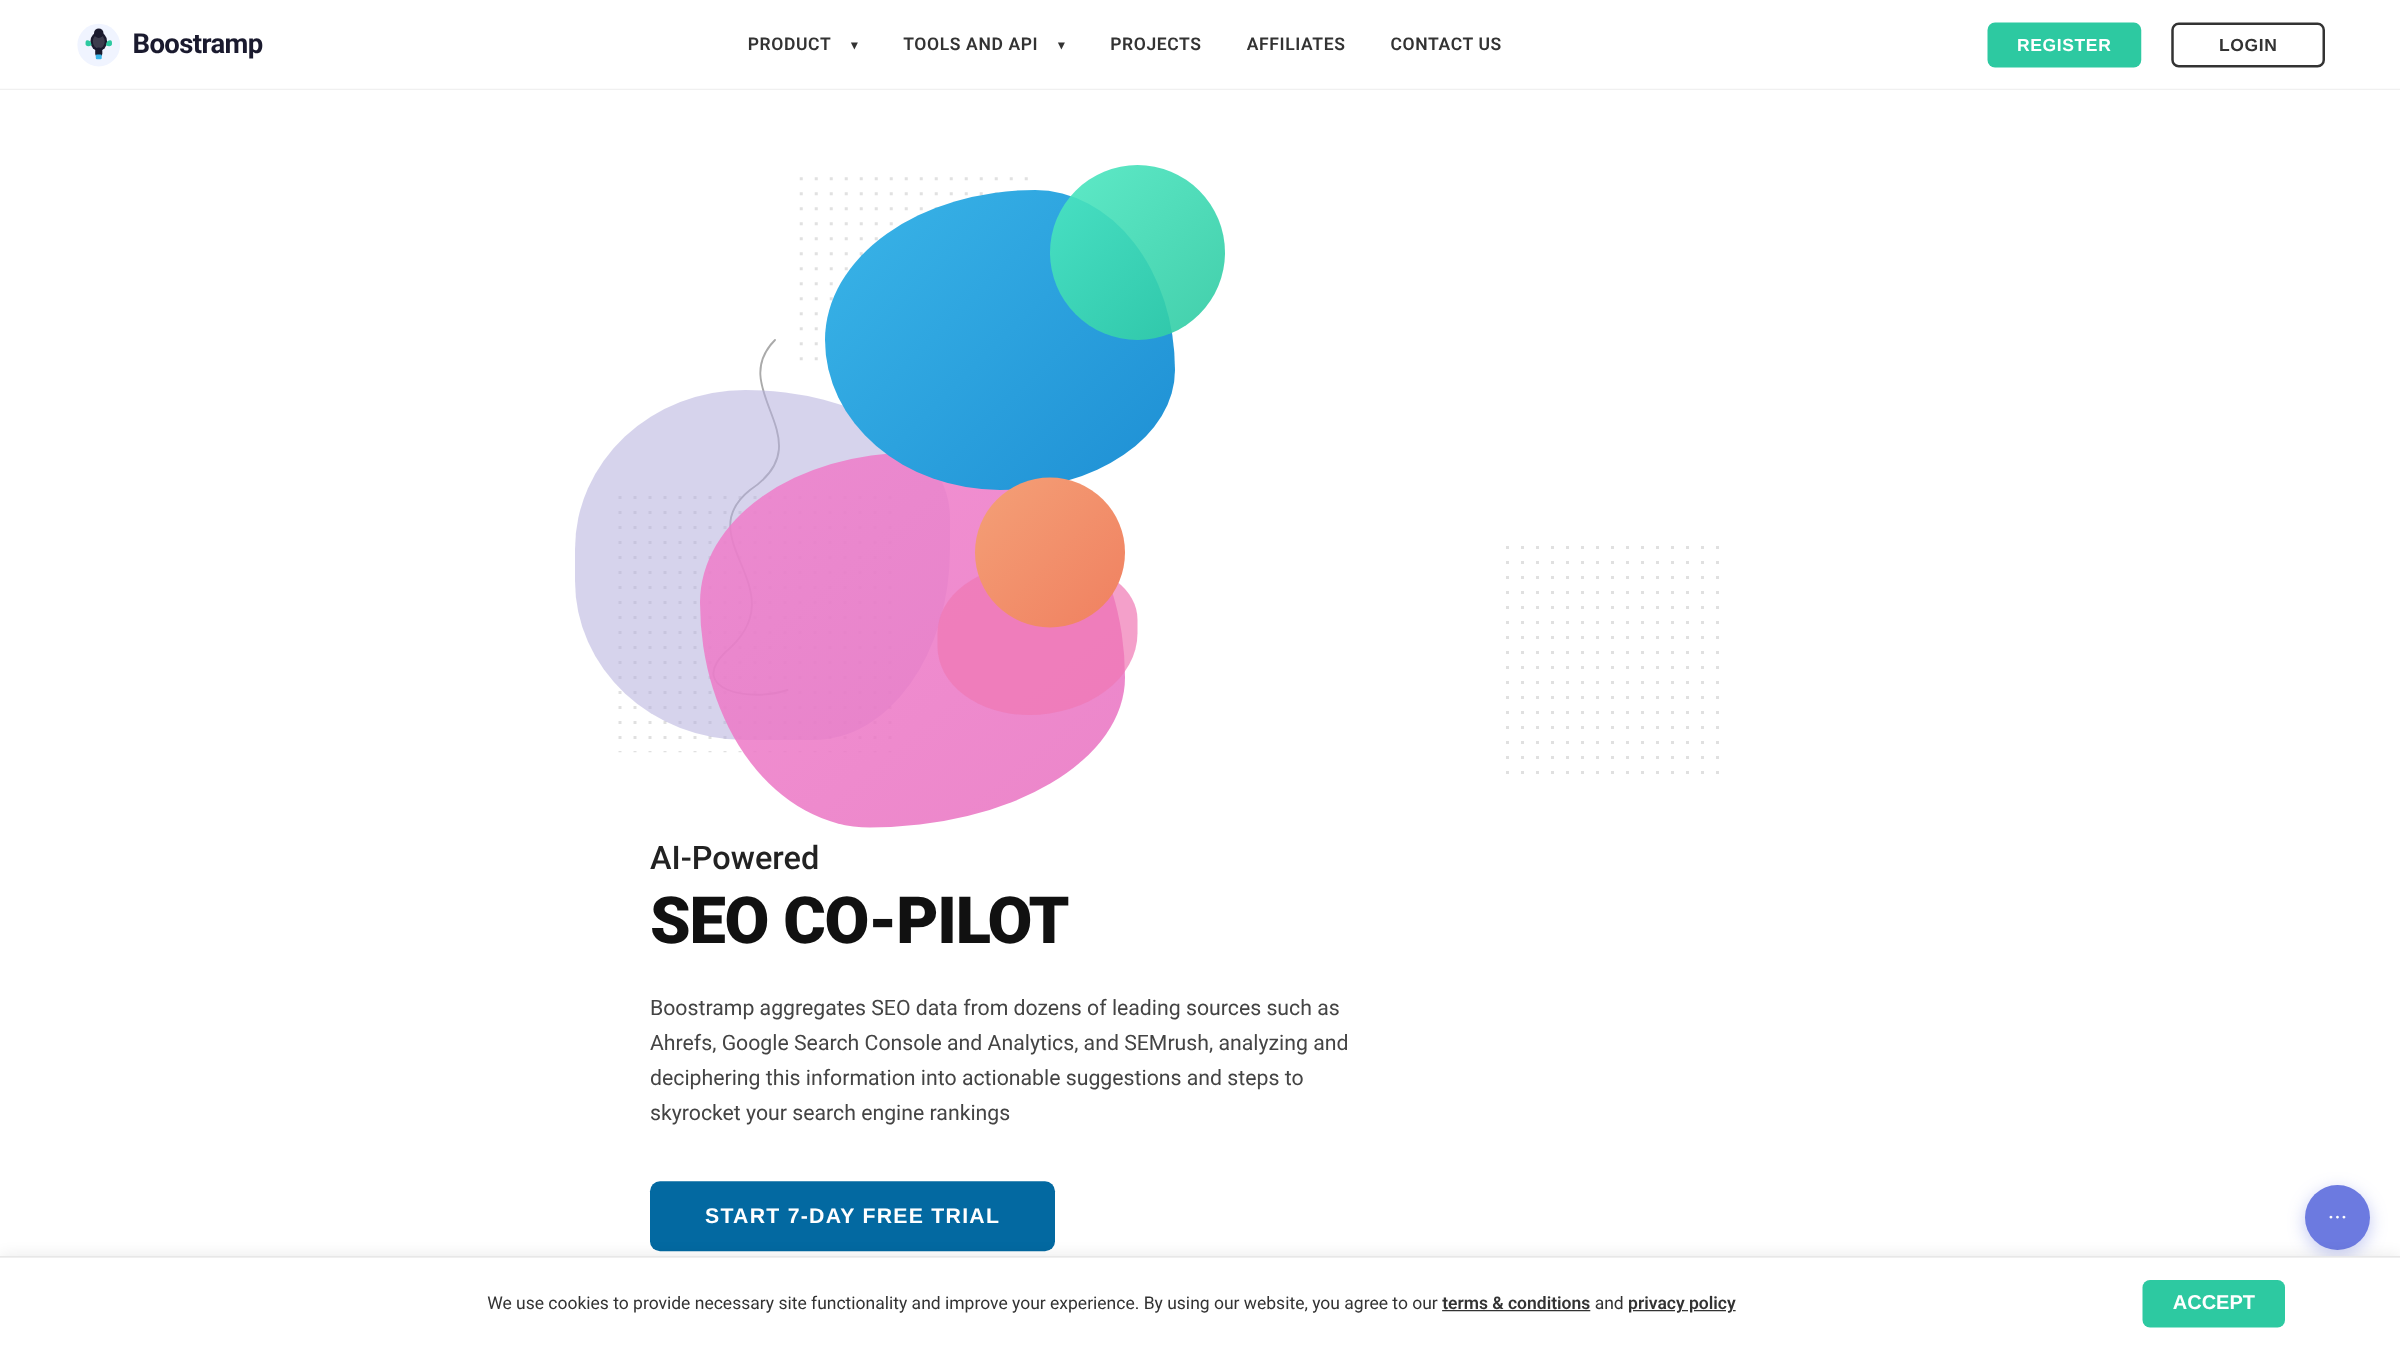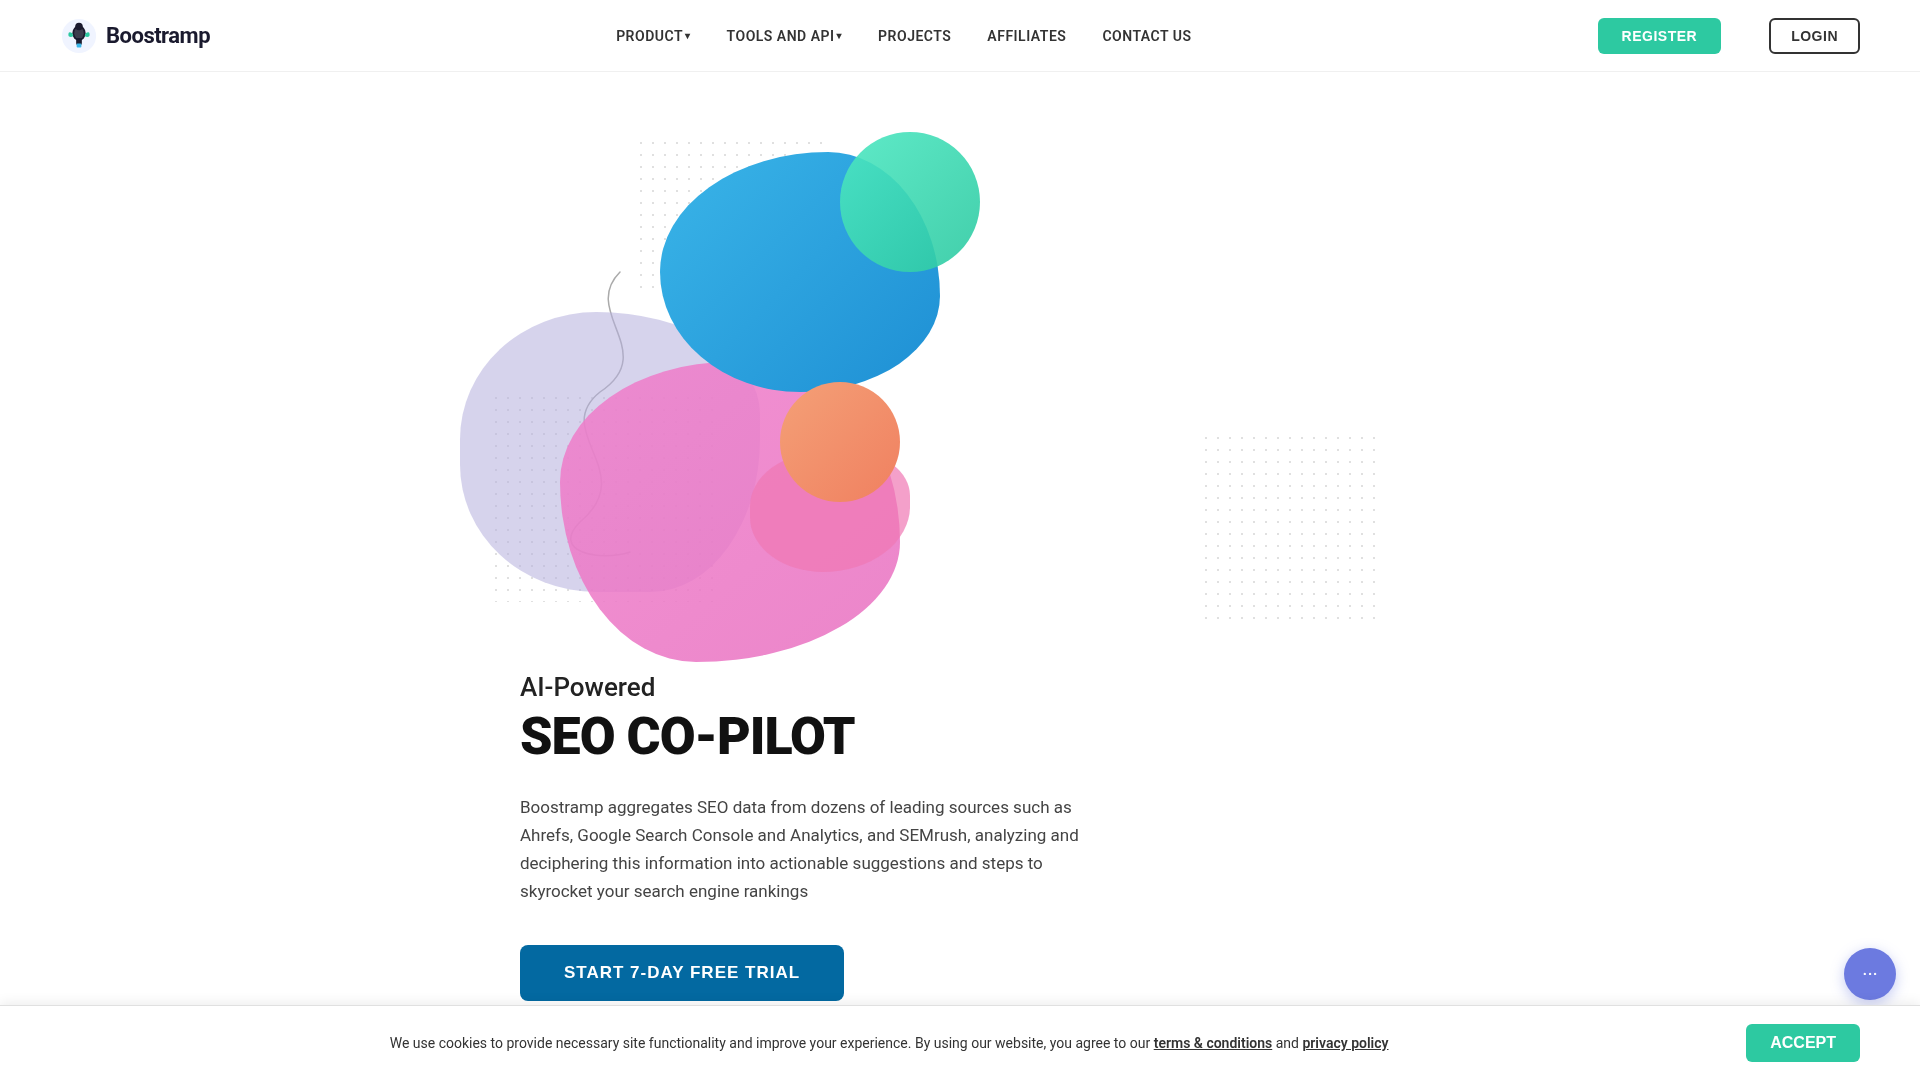--- a/index.html
+++ b/index.html
@@ -10,34 +10,33 @@
       display: flex; align-items: center; justify-content: space-between;
       padding: 0 60px; height: 72px; background: #fff;
       border-bottom: 1px solid #f0f0f0; position: relative; z-index: 10;
     }
     .logo-area { display: flex; align-items: center; gap: 8px; text-decoration: none; }
     .logo-icon { width: 38px; height: 38px; }
     .logo-text { font-size: 22px; font-weight: 700; color: #1a1a2e; letter-spacing: -0.5px; }
     .nav-links { display: flex; align-items: center; gap: 36px; }
     .nav-link {
       font-size: 14px; font-weight: 600; color: #333; text-decoration: none;
-      letter-spacing: 0.5px; display: flex; align-items: center; gap: 2px; cursor: pointer;
+      letter-spacing: 0.5px; display: flex; align-items: center; gap: 16px; cursor: pointer;
     }
     .nav-link .caret { font-size: 10px; }
     .nav-actions { display: flex; align-items: center; gap: 24px; }
     .btn-register {
       background: #2dc9a1; color: #fff; border: none; border-radius: 6px;
       padding: 10px 24px; font-size: 14px; font-weight: 700; cursor: pointer;
       letter-spacing: 0.5px;
     }
     .btn-login {
       background: transparent; color: #333; border: 2px solid #333; border-radius: 6px;
-      padding: 8px 20px; font-size: 14px; font-weight: 700; cursor: pointer;
+      padding: 8px 36px; font-size: 14px; font-weight: 700; cursor: pointer;
       letter-spacing: 0.5px;
-      margin-left: 24px;
     }
 
     
     .hero {
       display: flex; align-items: center; min-height: calc(100vh - 72px - 80px);
       padding: 0 0; position: relative; overflow: hidden; flex-direction: column;
     }
     .hero-left {
       width: 50%; position: relative; min-height: 560px; flex-shrink: 0;
     }
@@ -131,21 +130,21 @@
     .screenshot-nav { display: flex; gap: 8px; font-size: 7px; color: #555; }
     .screenshot-btn { background: #2dc9a1; color: #fff; padding: 1px 6px; border-radius: 2px; font-size: 7px; }
     .screenshot-content { font-size: 8px; color: #333; }
     .screenshot-row { display: flex; gap: 8px; align-items: center; margin: 2px 0; }
     .screenshot-bar { height: 4px; background: #eee; border-radius: 2px; }
 
     
     .cookie-banner {
       position: fixed; bottom: 0; left: 0; right: 0;
       background: #fff; border-top: 1px solid #e0e0e0;
-      padding: 18px 60px; display: flex; align-items: center; justify-content: space-between;
+      padding: 18px 92px; display: flex; align-items: center; justify-content: space-between;
       gap: 8px; font-size: 14px; color: #333; z-index: 1000;
       box-shadow: 0 -2px 12px rgba(0,0,0,0.08);
     }
     .cookie-banner a { color: #333; font-weight: 600; }
     .cookie-text { flex: 1; text-align: center; }
     .btn-accept {
       background: #2dc9a1; color: #fff; border: none; border-radius: 6px;
       padding: 10px 24px; font-size: 16px; font-weight: 700; cursor: pointer;
       white-space: nowrap; margin-left: 20px;
     }

